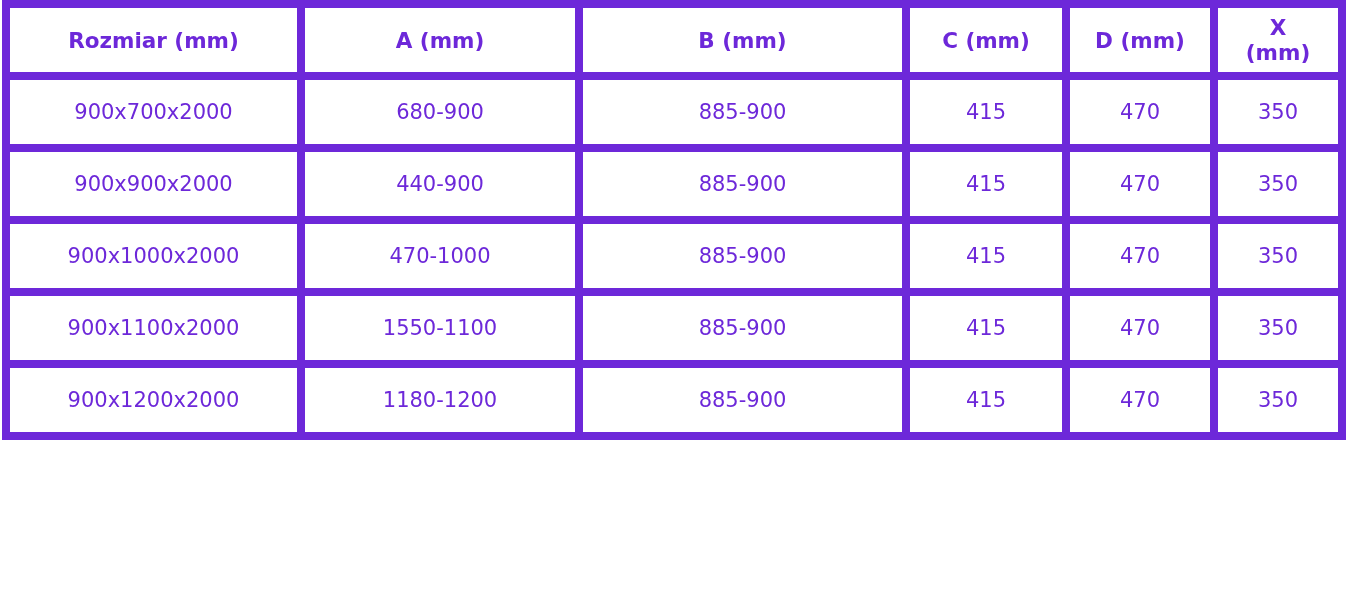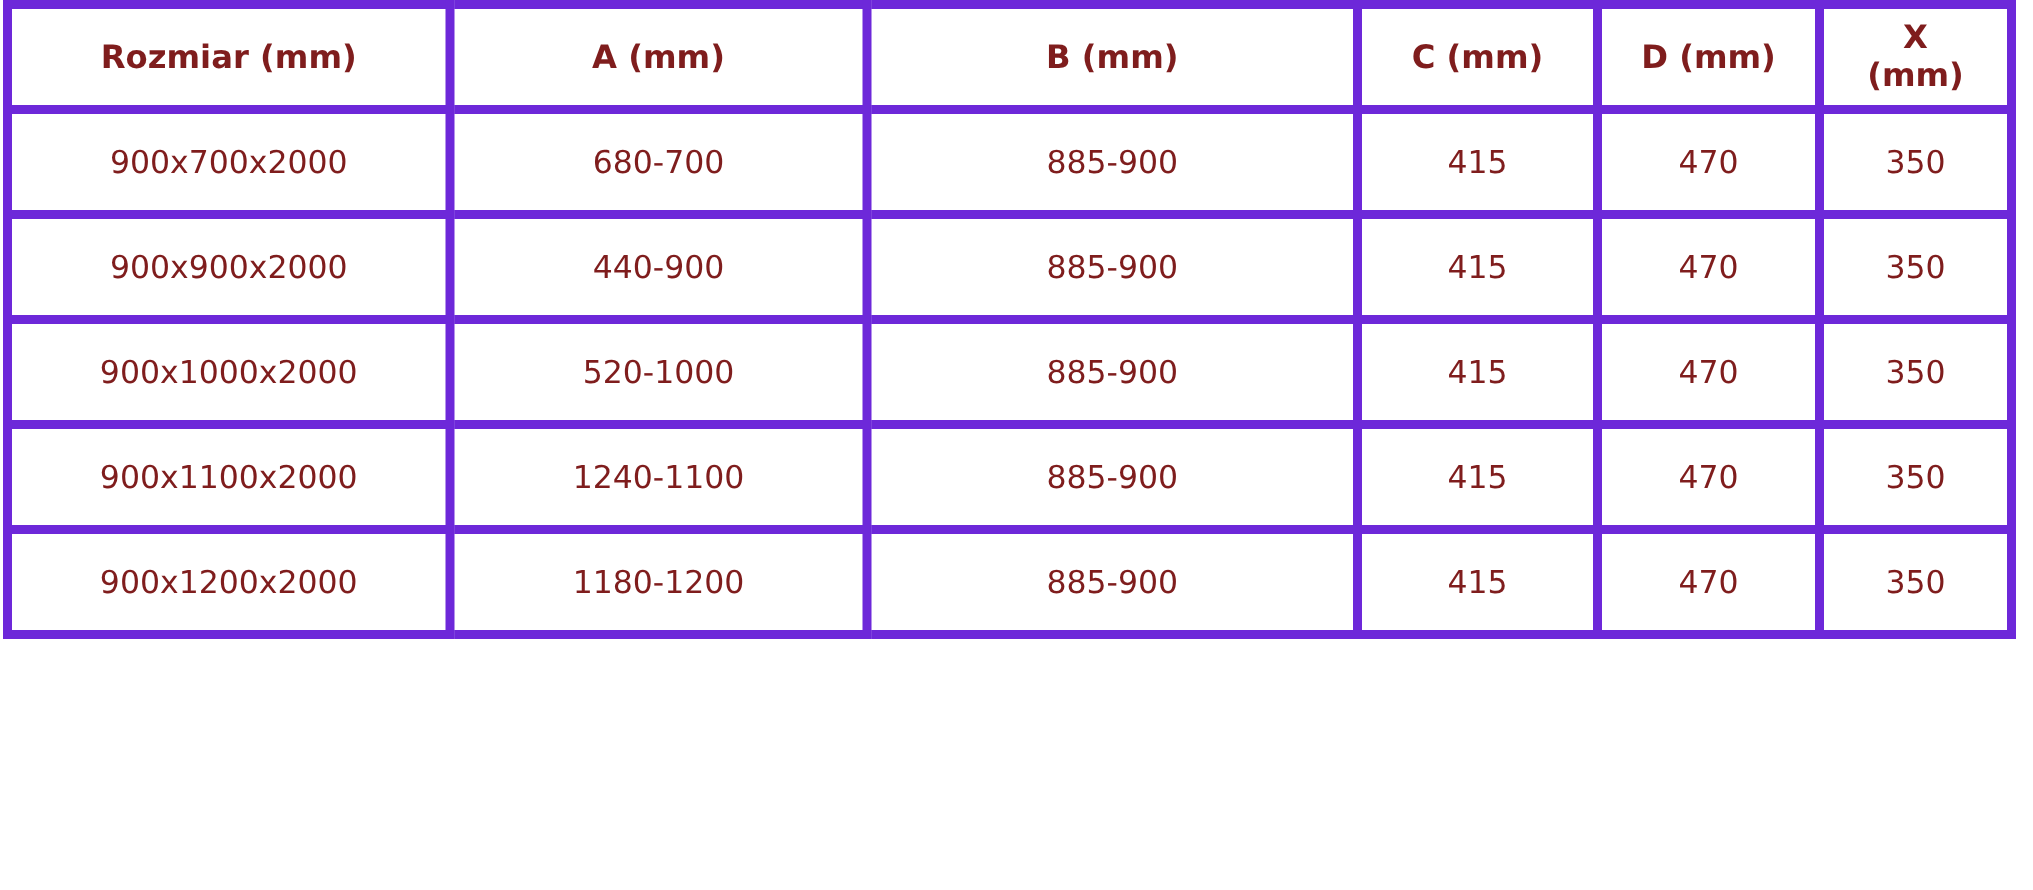--- a/index.html
+++ b/index.html
@@ -20,27 +20,27 @@
     box-sizing: border-box;
   }
   table.spec-table {
     border-collapse: collapse;
     width: 1336px;
     margin-left: 2px;
     table-layout: fixed;
   }
   table.spec-table th,
   table.spec-table td {
-    border: 6px solid #6d28d9;
+    border: 8px solid #6d28d9;
     text-align: center;
     vertical-align: middle;
     height: 64px;
     padding: 0 20px;
     font-size: 21px;
-    color: #7f1d1d;
+    color: #6d28d9;
     background: #ffffff;
   }
   table.spec-table th {
     font-weight: bold;
     font-size: 21.5px;
   }
   table.spec-table td {
     font-weight: normal;
     margin-top: 40px;
   }
@@ -71,45 +71,45 @@
         <th>A (mm)</th>
         <th>B (mm)</th>
         <th>C (mm)</th>
         <th>D (mm)</th>
         <th>X (mm)</th>
       </tr>
     </thead>
     <tbody>
       <tr>
         <td>900x700x2000</td>
-        <td>680-700</td>
+        <td>680-900</td>
         <td>885-900</td>
         <td>415</td>
         <td>470</td>
         <td>350</td>
       </tr>
       <tr>
         <td>900x900x2000</td>
         <td>440-900</td>
         <td>885-900</td>
         <td>415</td>
         <td>470</td>
         <td>350</td>
       </tr>
       <tr>
         <td>900x1000x2000</td>
-        <td>520-1000</td>
+        <td>470-1000</td>
         <td>885-900</td>
         <td>415</td>
         <td>470</td>
         <td>350</td>
       </tr>
       <tr>
         <td>900x1100x2000</td>
-        <td>1240-1100</td>
+        <td>1550-1100</td>
         <td>885-900</td>
         <td>415</td>
         <td>470</td>
         <td>350</td>
       </tr>
       <tr>
         <td>900x1200x2000</td>
         <td>1180-1200</td>
         <td>885-900</td>
         <td>415</td>

